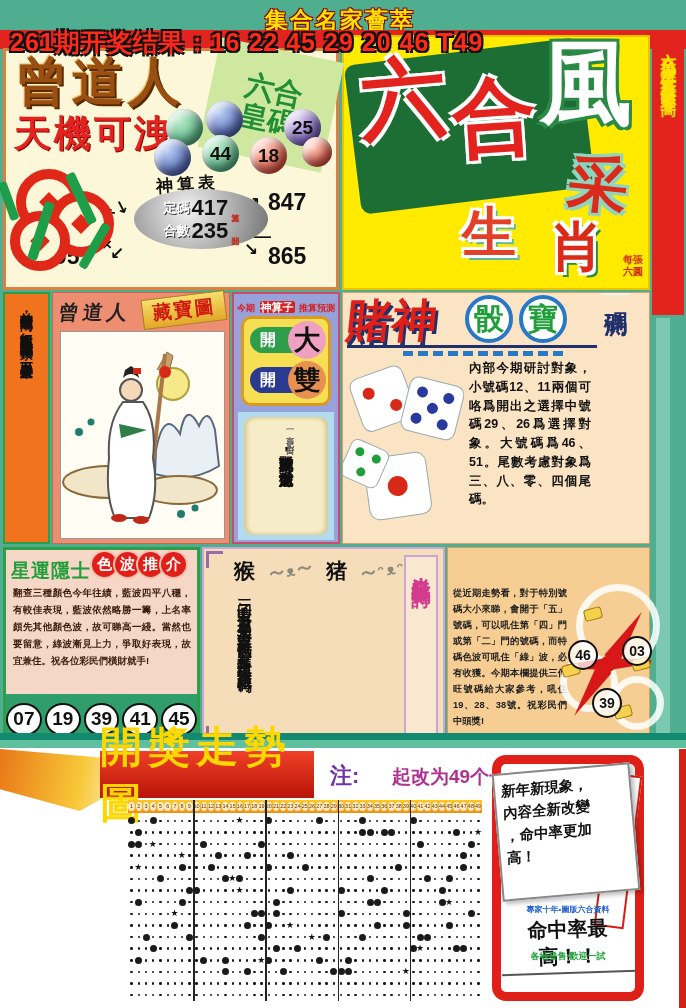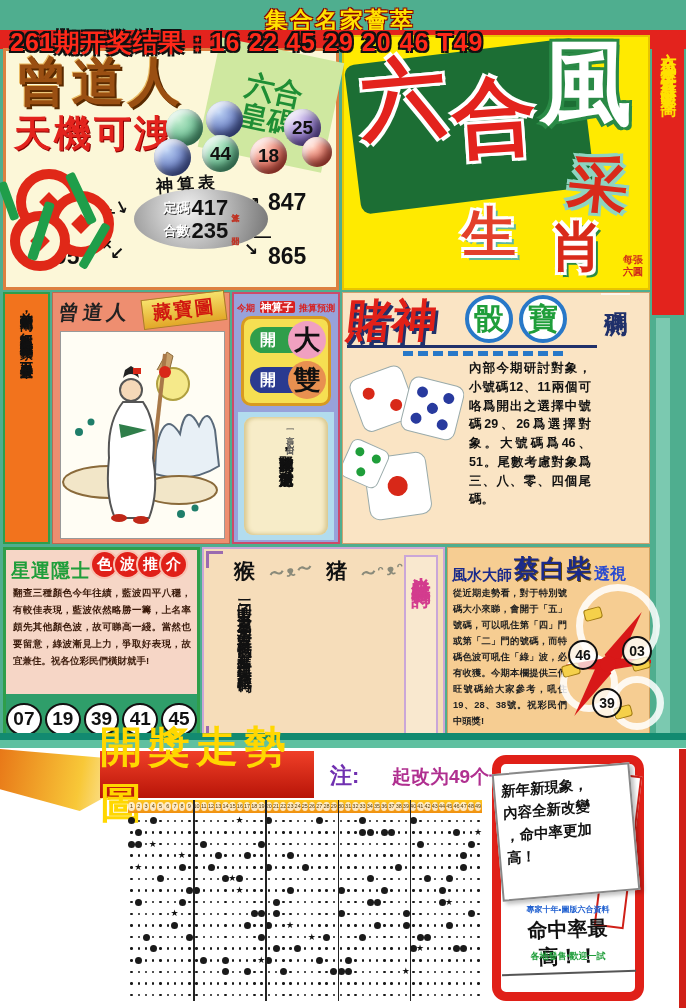--- a/index.html
+++ b/index.html
@@ -407,25 +407,20 @@
       <div>特码必定在其中</div>
       <div>红头绿尾藏特码</div>
     </div>
   <div class="abs poem-title">
     <div class="vtext">生肖發財特碼詩</div>
   </div>
   <div class="abs poem-sign vtext">星運隱士</div>
 </div>
 
 <div class="abs panel-fs">
-  <div class="abs fs-title">
-    <span class="fs-t1">風水大師</span>
-    <span class="fs-t2">蔡白柴</span>
-    <span class="fs-t3">透視</span>
-  </div>
   <div class="abs fs-body">從近期走勢看，對于特別號碼大小來睇，會開于「五」號碼，可以吼住第「四」門或第「二」門的號碼，而特碼色波可吼住「綠」波，必有收獲。今期本欄提供三個旺號碼給大家參考，吼住19、28、38號。祝彩民們中頭獎!</div>
   <div class="abs fs-compass">
     <div class="fs-swirl" style="left:10px;top:0;width:70px;height:70px;"></div>
     <div class="fs-swirl" style="left:-6px;top:70px;width:44px;height:44px;"></div>
     <div class="fs-swirl" style="left:44px;top:92px;width:40px;height:40px;"></div>
     <svg class="abs" style="left:0;top:10px;" width="85" height="140" viewBox="0 0 85 140">
       <g fill="#d81818" transform="rotate(18 42 70)">
         <polygon points="42,70 36,62 58,10 52,68"></polygon>
         <polygon points="42,70 48,78 26,130 32,72"></polygon>
         <polygon points="42,70 36,78 -14,92 40,64"></polygon>

